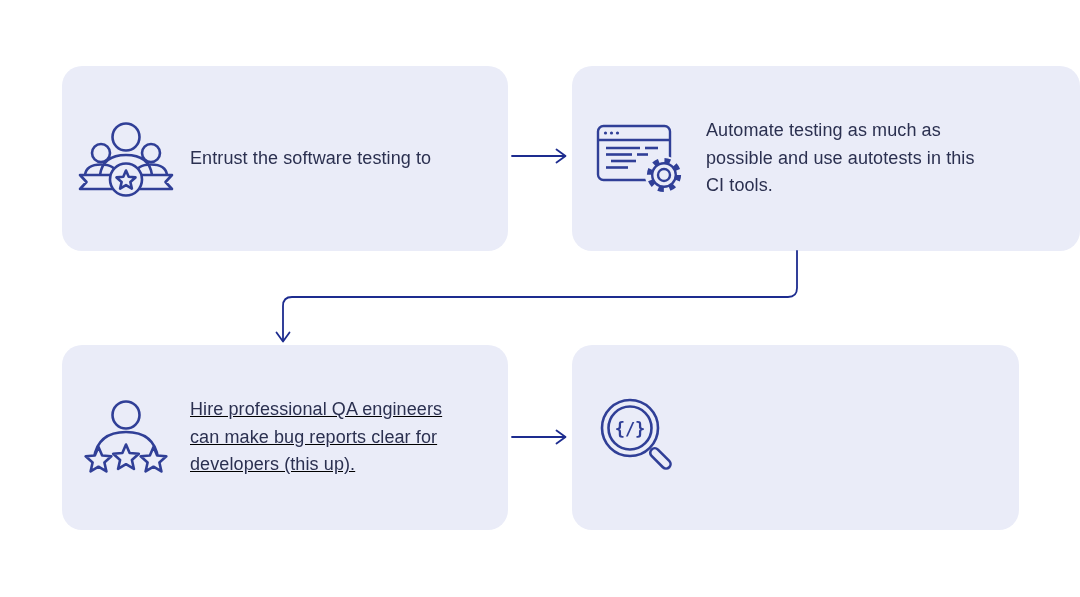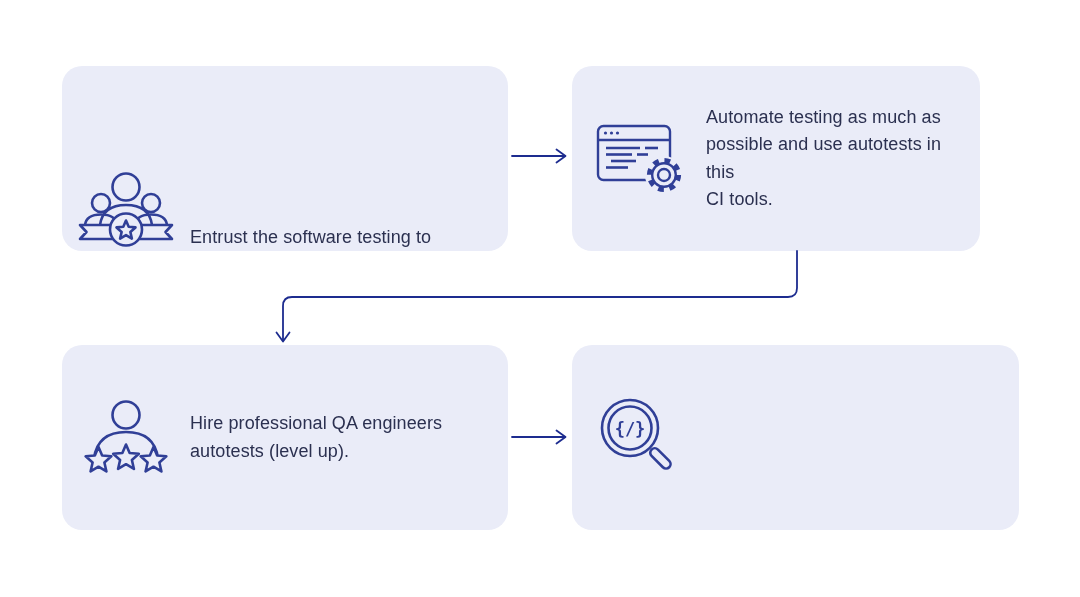--- a/index.html
+++ b/index.html
@@ -14,23 +14,23 @@
   }
   .card {
     position: absolute;
     height: 185px;
     background: #eaecf8;
     border-radius: 20px;
     display: flex;
     align-items: center;
     padding: 0 18px 0 16px;
   }
-  .card-1 { left: 62px;  top: 66px;  width: 446px; align-items: flex-end; }
-  .card-2 { left: 572px; top: 66px;  width: 408px; padding-left: 22px; }
-  .card-3 { left: 62px;  top: 345px; width: 446px; }
+  .card-1 { left: 62px;  top: 66px;  width: 446px; }
+  .card-2 { left: 572px; top: 66px;  width: 508px; padding-left: 22px; }
+  .card-3 { left: 62px;  top: 345px; width: 446px; text-decoration: underline; }
   .card-4 { left: 572px; top: 345px; width: 447px; }
   .icon-wrap {
     flex: 0 0 96px;
     width: 96px;
     display: flex;
     justify-content: center;
     align-items: center;
   }
   .card-text {
     margin-left: 16px;
@@ -116,21 +116,22 @@
             <polygon points="0,-13.5 3.64,-5.02 12.84,-4.17 5.9,1.92 7.94,10.92 0,6.2 -7.94,10.92 -5.9,1.92 -12.84,-4.17 -3.64,-5.02"></polygon>
           </g>
           <g transform="translate(69.5,64.5)">
             <polygon points="0,-13.5 3.64,-5.02 12.84,-4.17 5.9,1.92 7.94,10.92 0,6.2 -7.94,10.92 -5.9,1.92 -12.84,-4.17 -3.64,-5.02"></polygon>
           </g>
         </g>
       </svg>
     </div>
     <div class="card-text">
       <div>Hire professional QA engineers</div>
-      <div>autotests (level up).</div>
+      <div>can make bug reports clear for</div>
+      <div>developers (this up).</div>
     </div>
   </div>
 
   <div class="card card-4">
     <div class="icon-wrap icon">
       <svg width="80" height="84" viewBox="0 0 80 84" fill="none" stroke="#303f97" stroke-width="2.6">
         <circle cx="34" cy="32" r="28"></circle>
         <circle cx="34" cy="32" r="21.5"></circle>
         <text x="34" y="39" text-anchor="middle" font-family="DejaVu Sans Mono, monospace" font-size="17" font-weight="bold" fill="#303f97" stroke="none">{/}</text>
         <g transform="translate(54.5,52.5) rotate(-45)">

